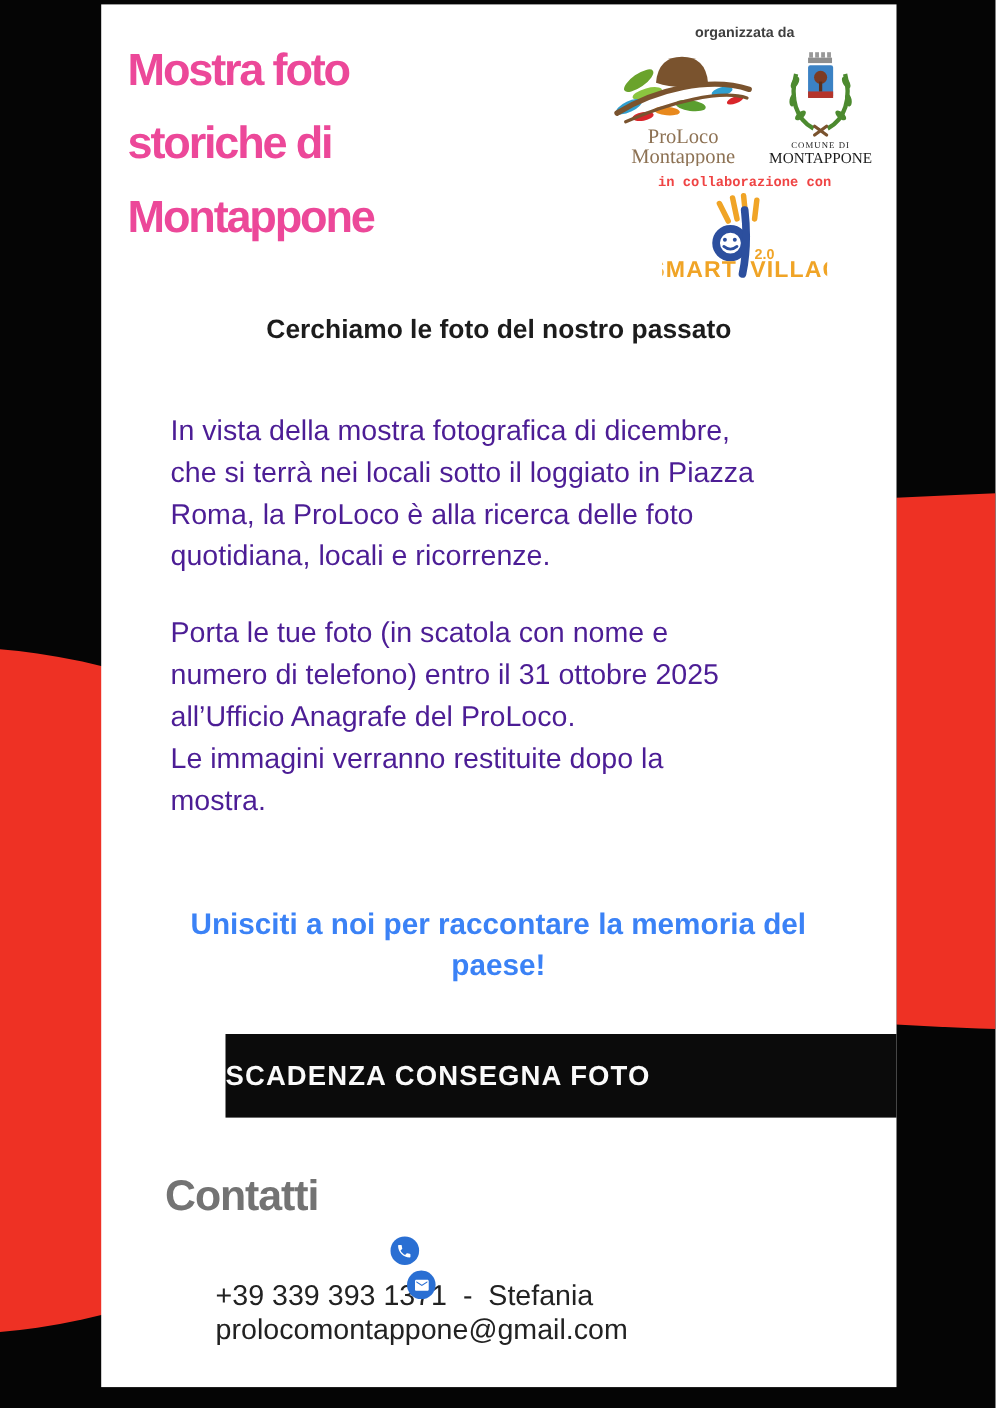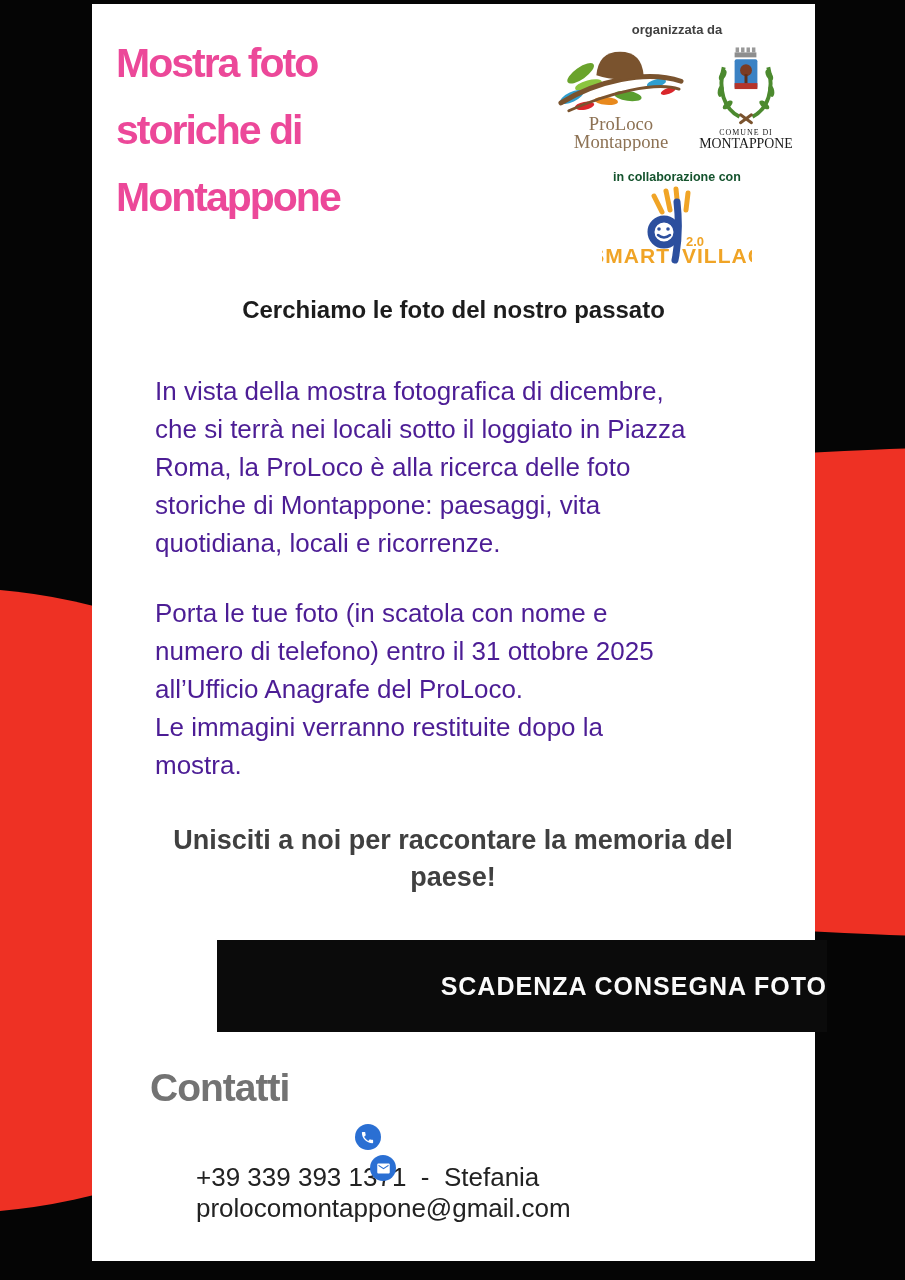--- a/index.html
+++ b/index.html
@@ -10,35 +10,35 @@
   .blob-right-clip{position:absolute;left:815px;top:440px;width:90px;height:505px;overflow:hidden;z-index:1;}
   .blob-right{position:absolute;left:-875px;top:5px;width:2320px;height:494px;background:#ee3124;border-radius:50%;}
   .card{position:absolute;left:92px;top:4px;width:723px;height:1257px;background:#ffffff;z-index:2;}
 
   .title{position:absolute;left:24px;top:26px;color:#ec4899;font-weight:700;
     font-size:41px;line-height:67px;letter-spacing:-2px;white-space:nowrap;}
 
   .logo-col{position:absolute;left:455px;top:18px;width:260px;text-align:center;}
   .org-label{font-size:13px;font-weight:700;color:#404040;margin-bottom:2px;}
   .logo-row{display:flex;justify-content:center;align-items:flex-start;gap:9px;height:114px;}
-  .collab-label{font-size:12.5px;font-weight:700;color:#14532d;margin-top:17px;}
+  .collab-label{font-size:12.5px;font-weight:700;color:#ef4444;margin-top:6px;font-family:Liberation Mono, monospace;}
 
-  .subtitle{position:absolute;left:0;top:292px;width:723px;text-align:center;
+  .subtitle{position:absolute;left:0;top:282px;width:723px;text-align:center;
     font-size:24px;font-weight:700;color:#1c1c1c;}
 
   .bodytext{position:absolute;left:63px;top:368px;width:620px;color:#4c1d95;font-size:26px;}
   .bodytext .line{line-height:38px;}
   .para2{margin-top:32px;}
 
   .cta{position:absolute;left:31px;top:818px;width:660px;text-align:center;
-    font-size:27px;font-weight:700;color:#404040;}
+    font-size:27px;font-weight:700;color:#3b82f6;}
   .cta .line{line-height:37px;}
 
-  .banner{position:absolute;left:125px;top:936px;width:610px;height:92px;background:#0b0b0b;
-    display:flex;flex-direction:column;justify-content:center;text-align:right;}
+  .banner{position:absolute;left:113px;top:936px;width:610px;height:76px;background:#0b0b0b;
+    display:flex;flex-direction:column;justify-content:center;text-align:left;}
   .banner .line{color:#fafafa;font-size:25px;font-weight:700;line-height:35px;letter-spacing:1px;}
 
   .contacts-heading{position:absolute;left:58px;top:1062px;font-size:39px;font-weight:700;
     letter-spacing:-1px;color:#737373;}
   .contact-row{position:absolute;left:104px;display:flex;align-items:center;gap:12px;flex-direction:column;}
   .contact-row.phone{top:1120px;}
   .contact-row.email{top:1151px;}
   .contact-icon{width:26px;height:26px;border-radius:50%;background:#2a6fd3;flex:0 0 auto;
     display:flex;align-items:center;justify-content:center;}
   .contact-text{font-size:26px;color:#222;white-space:pre-wrap;}
@@ -125,21 +125,20 @@
       </svg>
     </div>
 
     <div class="subtitle">Cerchiamo le foto del nostro passato</div>
 
     <div class="bodytext">
       <div class="para1">
         <div class="line">In vista della mostra fotografica di dicembre,</div>
         <div class="line">che si terrà nei locali sotto il loggiato in Piazza</div>
         <div class="line">Roma, la ProLoco è alla ricerca delle foto</div>
-        <div class="line">storiche di Montappone: paesaggi, vita</div>
         <div class="line">quotidiana, locali e ricorrenze.</div>
       </div>
       <div class="para2">
         <div class="line">Porta le tue foto (in scatola con nome e</div>
         <div class="line">numero di telefono) entro il 31 ottobre 2025</div>
         <div class="line">all’Ufficio Anagrafe del ProLoco.</div>
         <div class="line">Le immagini verranno restituite dopo la</div>
         <div class="line">mostra.</div>
       </div>
     </div>

